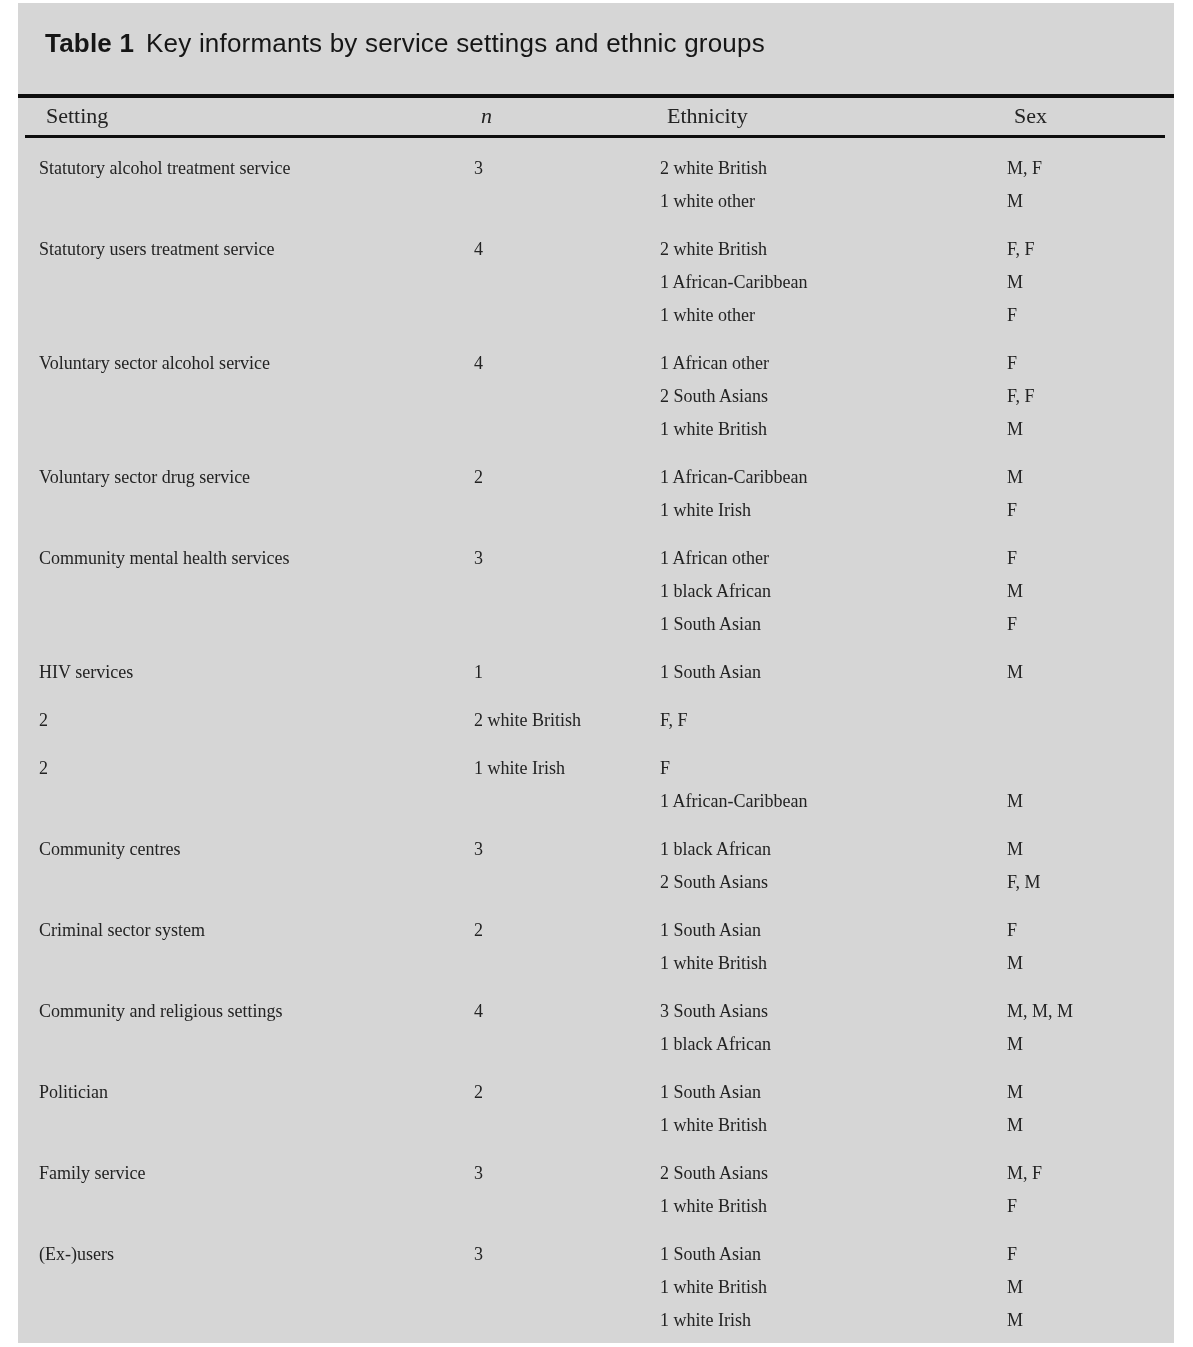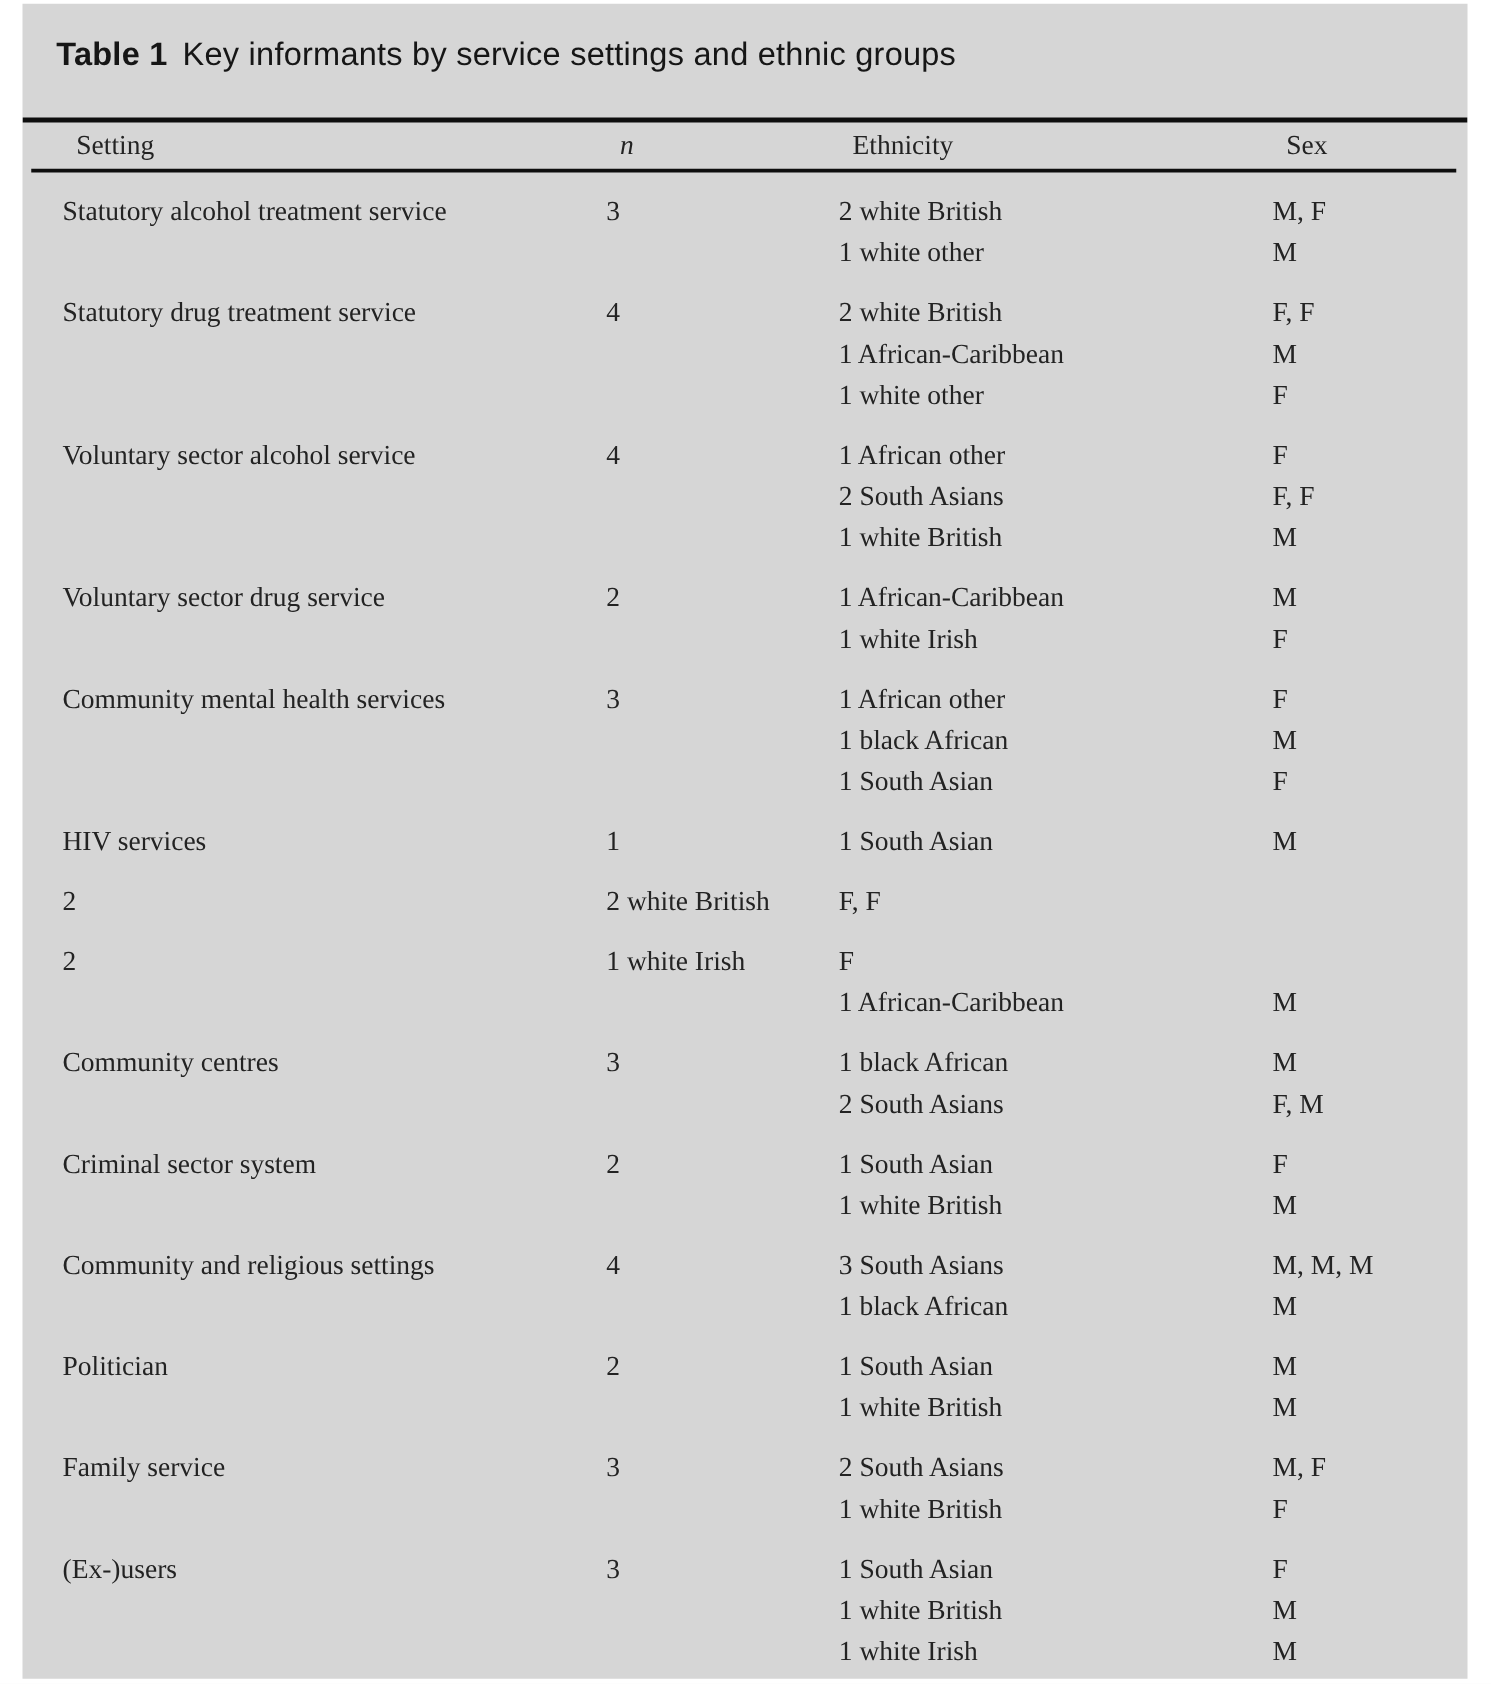--- a/index.html
+++ b/index.html
@@ -47,37 +47,37 @@
     right: 9px;
     top: 132px;
     height: 3px;
   }
   .grid-row {
     display: grid;
     grid-template-columns: 435px 186px 347px 1fr;
   }
   .header-row {
     position: absolute;
-    left: 16px;
+    left: 1px;
     right: 0;
     top: 98px;
     padding-left: 27px;
     font-size: 22px;
     line-height: 30px;
   }
   .header-n {
     font-style: italic;
   }
   .tbody {
     position: absolute;
     left: 0;
     right: 0;
     top: 149px;
-    padding-left: 32px;
-    font-size: 22px;
+    padding-left: 21px;
+    font-size: 18px;
   }
   .group + .group {
     margin-top: 15px;
   }
   .line {
     line-height: 33px;
     height: 33px;
     white-space: nowrap;
   }
 </style>
@@ -111,21 +111,21 @@
         </div>
         <div class="line grid-row">
           <span></span>
           <span></span>
           <span>1 white other</span>
           <span>M</span>
         </div>
       </div>
       <div class="group">
         <div class="line grid-row">
-          <span>Statutory drug treatment service</span>
+          <span>Statutory users treatment service</span>
           <span>4</span>
           <span>2 white British</span>
           <span>F, F</span>
         </div>
         <div class="line grid-row">
           <span></span>
           <span></span>
           <span>1 African-Caribbean</span>
           <span>M</span>
         </div>

